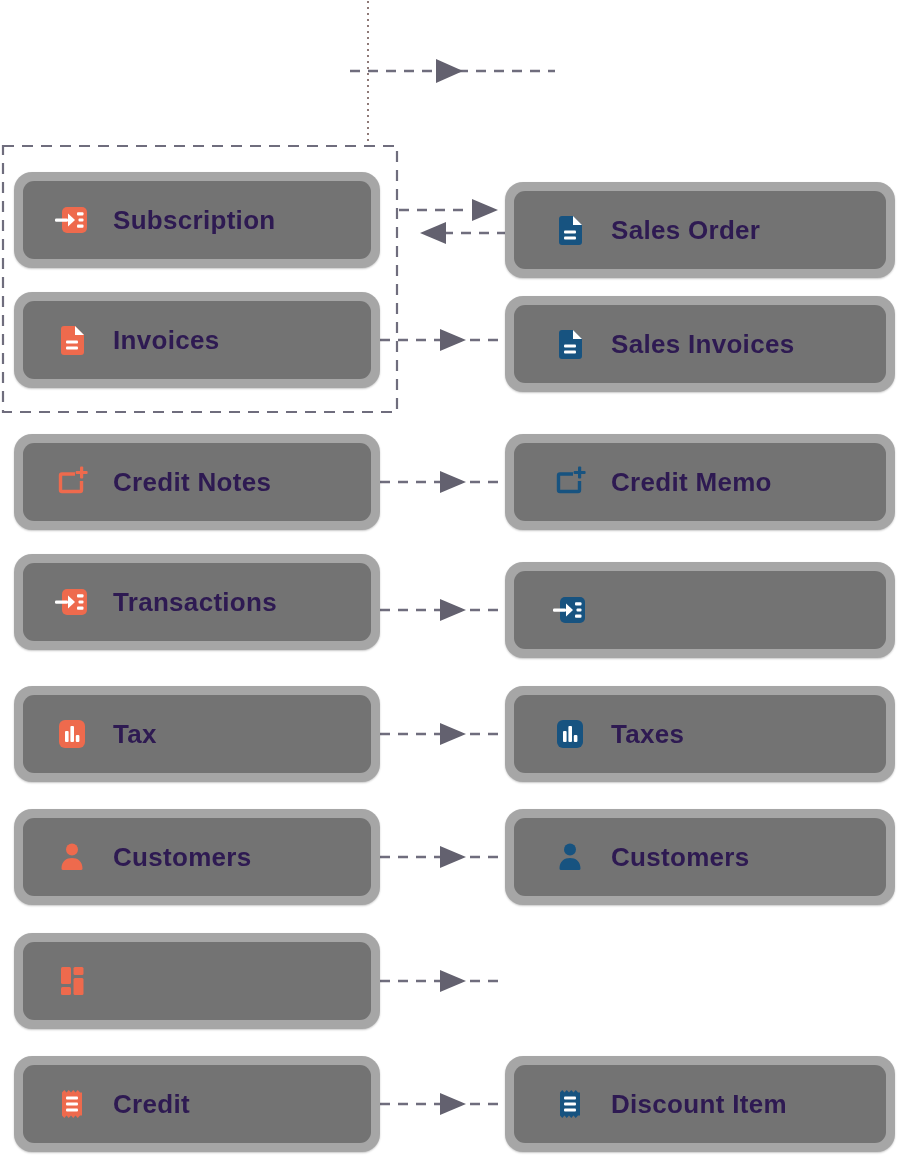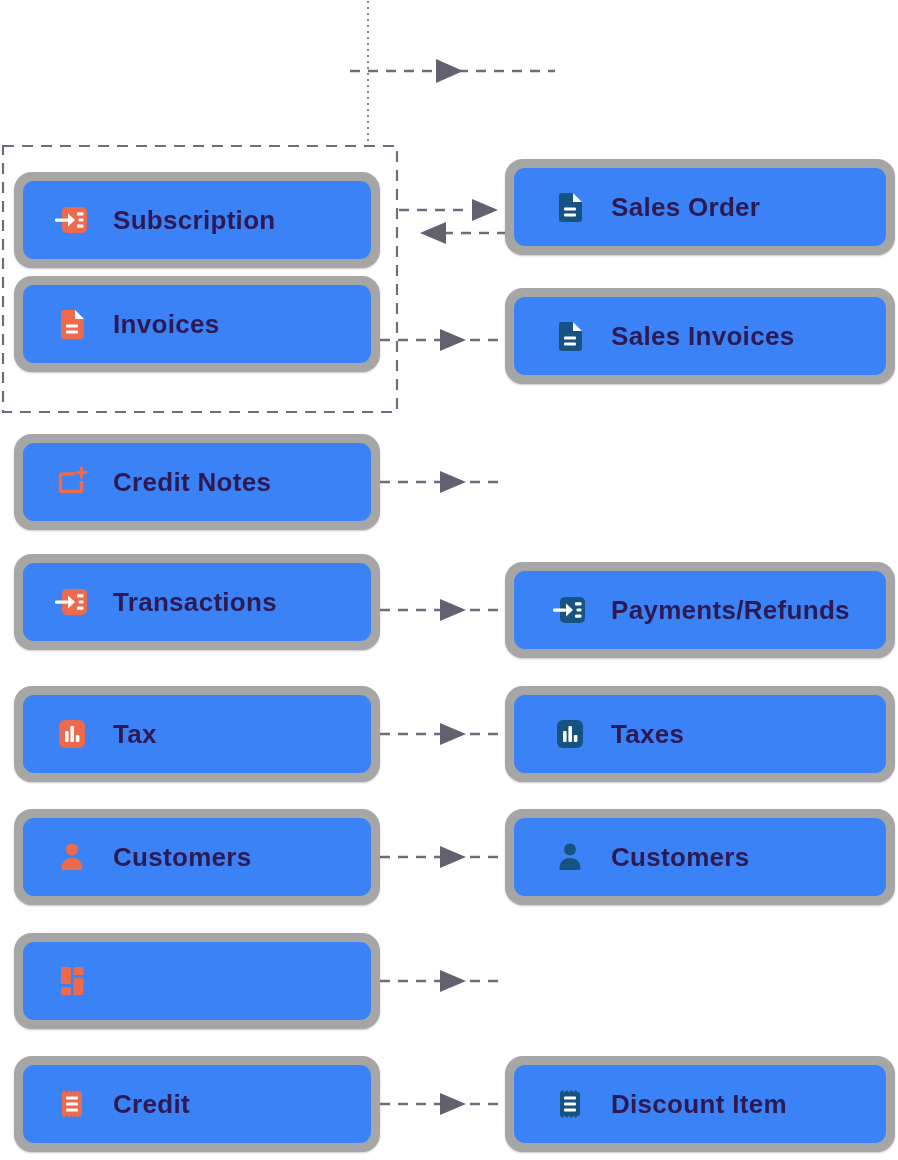--- a/index.html
+++ b/index.html
@@ -2,21 +2,21 @@
 <html><head>
 <meta charset="utf-8">
 <style>
   html,body { margin:0; padding:0; background:#ffffff; }
   body { font-family:"Liberation Sans", sans-serif; }
   .stage { position:relative; width:898px; height:1160px; background:#ffffff; overflow:hidden; }
 
   .box { position:absolute; height:96px; border-radius:18px; background:#a6a6a6;
          box-shadow:0 1px 2px rgba(0,0,0,.22); }
   .box .inner { position:absolute; top:9px; left:9px; right:9px; bottom:9px;
-                background:#3b82f6; border-radius:11px;
+                background:#737373; border-radius:11px;
                 display:flex; align-items:center; gap:23px; }
   .left-col  { left:14px;  width:366px; }
   .right-col { left:505px; width:390px; }
   .left-col  .inner { padding-left:31px; }
   .right-col .inner { padding-left:38px; }
 
   .label { font-size:26px; font-weight:600; color:#2e1a52; letter-spacing:.3px; white-space:nowrap; }
   .icon  { width:36px; height:32px; flex:0 0 auto; display:flex; align-items:center; justify-content:center; }
   .icon svg { display:block; }
   .left-col  .icon { color:#ee6a4d; }
@@ -128,81 +128,90 @@
   <div class="box left-col" style="top:172px">
     <div class="inner">
       <span class="icon">
           <svg width="36" height="32">
             <use href="#i-arrowlist"></use>
           </svg>
         </span>
       <span class="label">Subscription</span>
     </div>
   </div>
-  <div class="box right-col" style="top:159px">
+  <div class="box right-col" style="top:182px">
     <div class="inner">
       <span class="icon">
           <svg width="36" height="32">
             <use href="#i-document"></use>
           </svg>
         </span>
       <span class="label">Sales Order</span>
     </div>
   </div>
 
-  <div class="box left-col" style="top:276px">
+  <div class="box left-col" style="top:292px">
     <div class="inner">
       <span class="icon">
           <svg width="36" height="32">
             <use href="#i-document"></use>
           </svg>
         </span>
       <span class="label">Invoices</span>
     </div>
   </div>
-  <div class="box right-col" style="top:288px">
+  <div class="box right-col" style="top:296px">
     <div class="inner">
       <span class="icon">
           <svg width="36" height="32">
             <use href="#i-document"></use>
           </svg>
         </span>
       <span class="label">Sales Invoices</span>
     </div>
   </div>
 
   <div class="box left-col" style="top:434px">
     <div class="inner">
       <span class="icon">
           <svg width="36" height="32">
             <use href="#i-creditnote"></use>
           </svg>
         </span>
       <span class="label">Credit Notes</span>
     </div>
   </div>
+  <div class="box right-col" style="top:434px">
+    <div class="inner">
+      <span class="icon">
+          <svg width="36" height="32">
+            <use href="#i-creditnote"></use>
+          </svg>
+        </span>
+      <span class="label">Credit Memo</span>
+    </div>
+  </div>
 
   <div class="box left-col" style="top:554px">
     <div class="inner">
       <span class="icon">
           <svg width="36" height="32">
             <use href="#i-arrowlist"></use>
           </svg>
         </span>
       <span class="label">Transactions</span>
     </div>
   </div>
   <div class="box right-col" style="top:562px">
     <div class="inner">
       <span class="icon">
           <svg width="36" height="32">
             <use href="#i-arrowlist"></use>
           </svg>
         </span>
-      <span class="label">Payments/Refunds</span>
     </div>
   </div>
 
   <div class="box left-col" style="top:686px">
     <div class="inner">
       <span class="icon">
           <svg width="36" height="32">
             <use href="#i-barchart"></use>
           </svg>
         </span>

